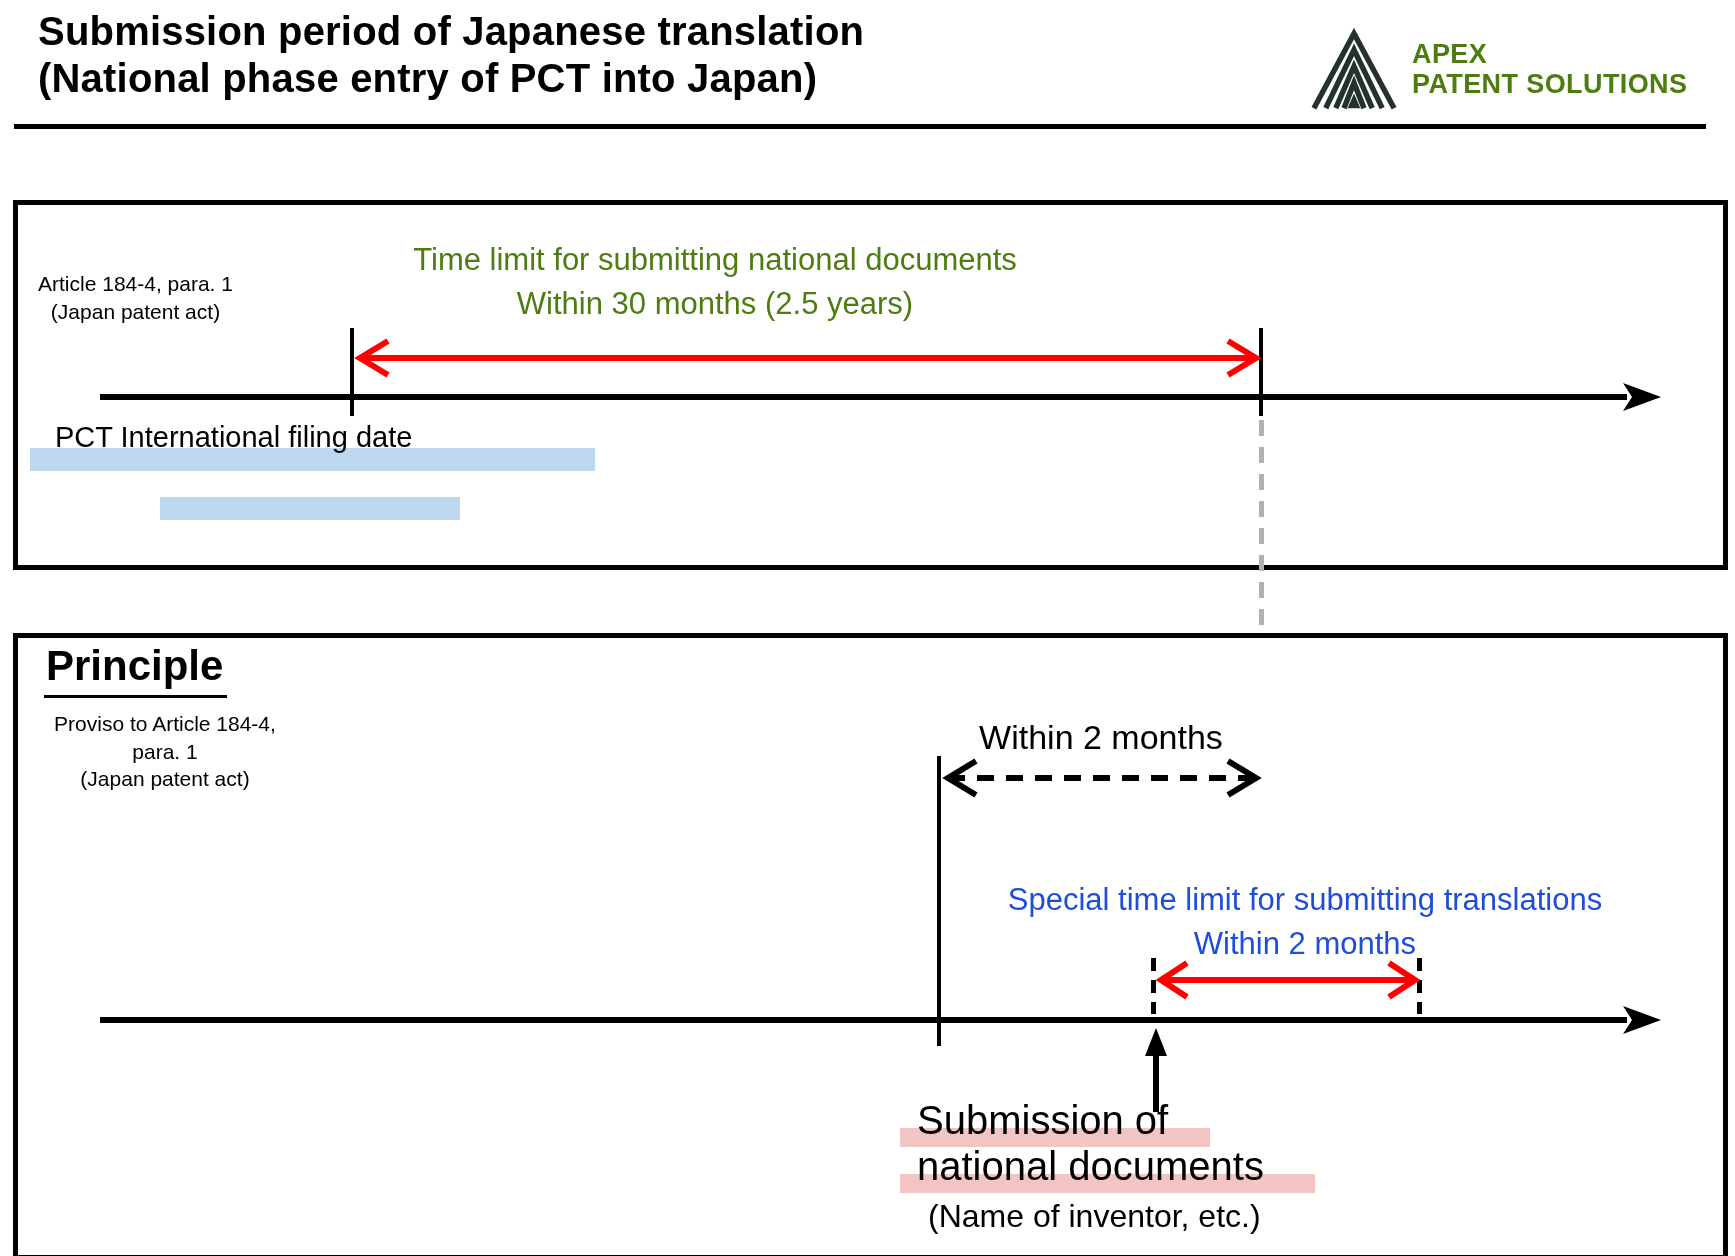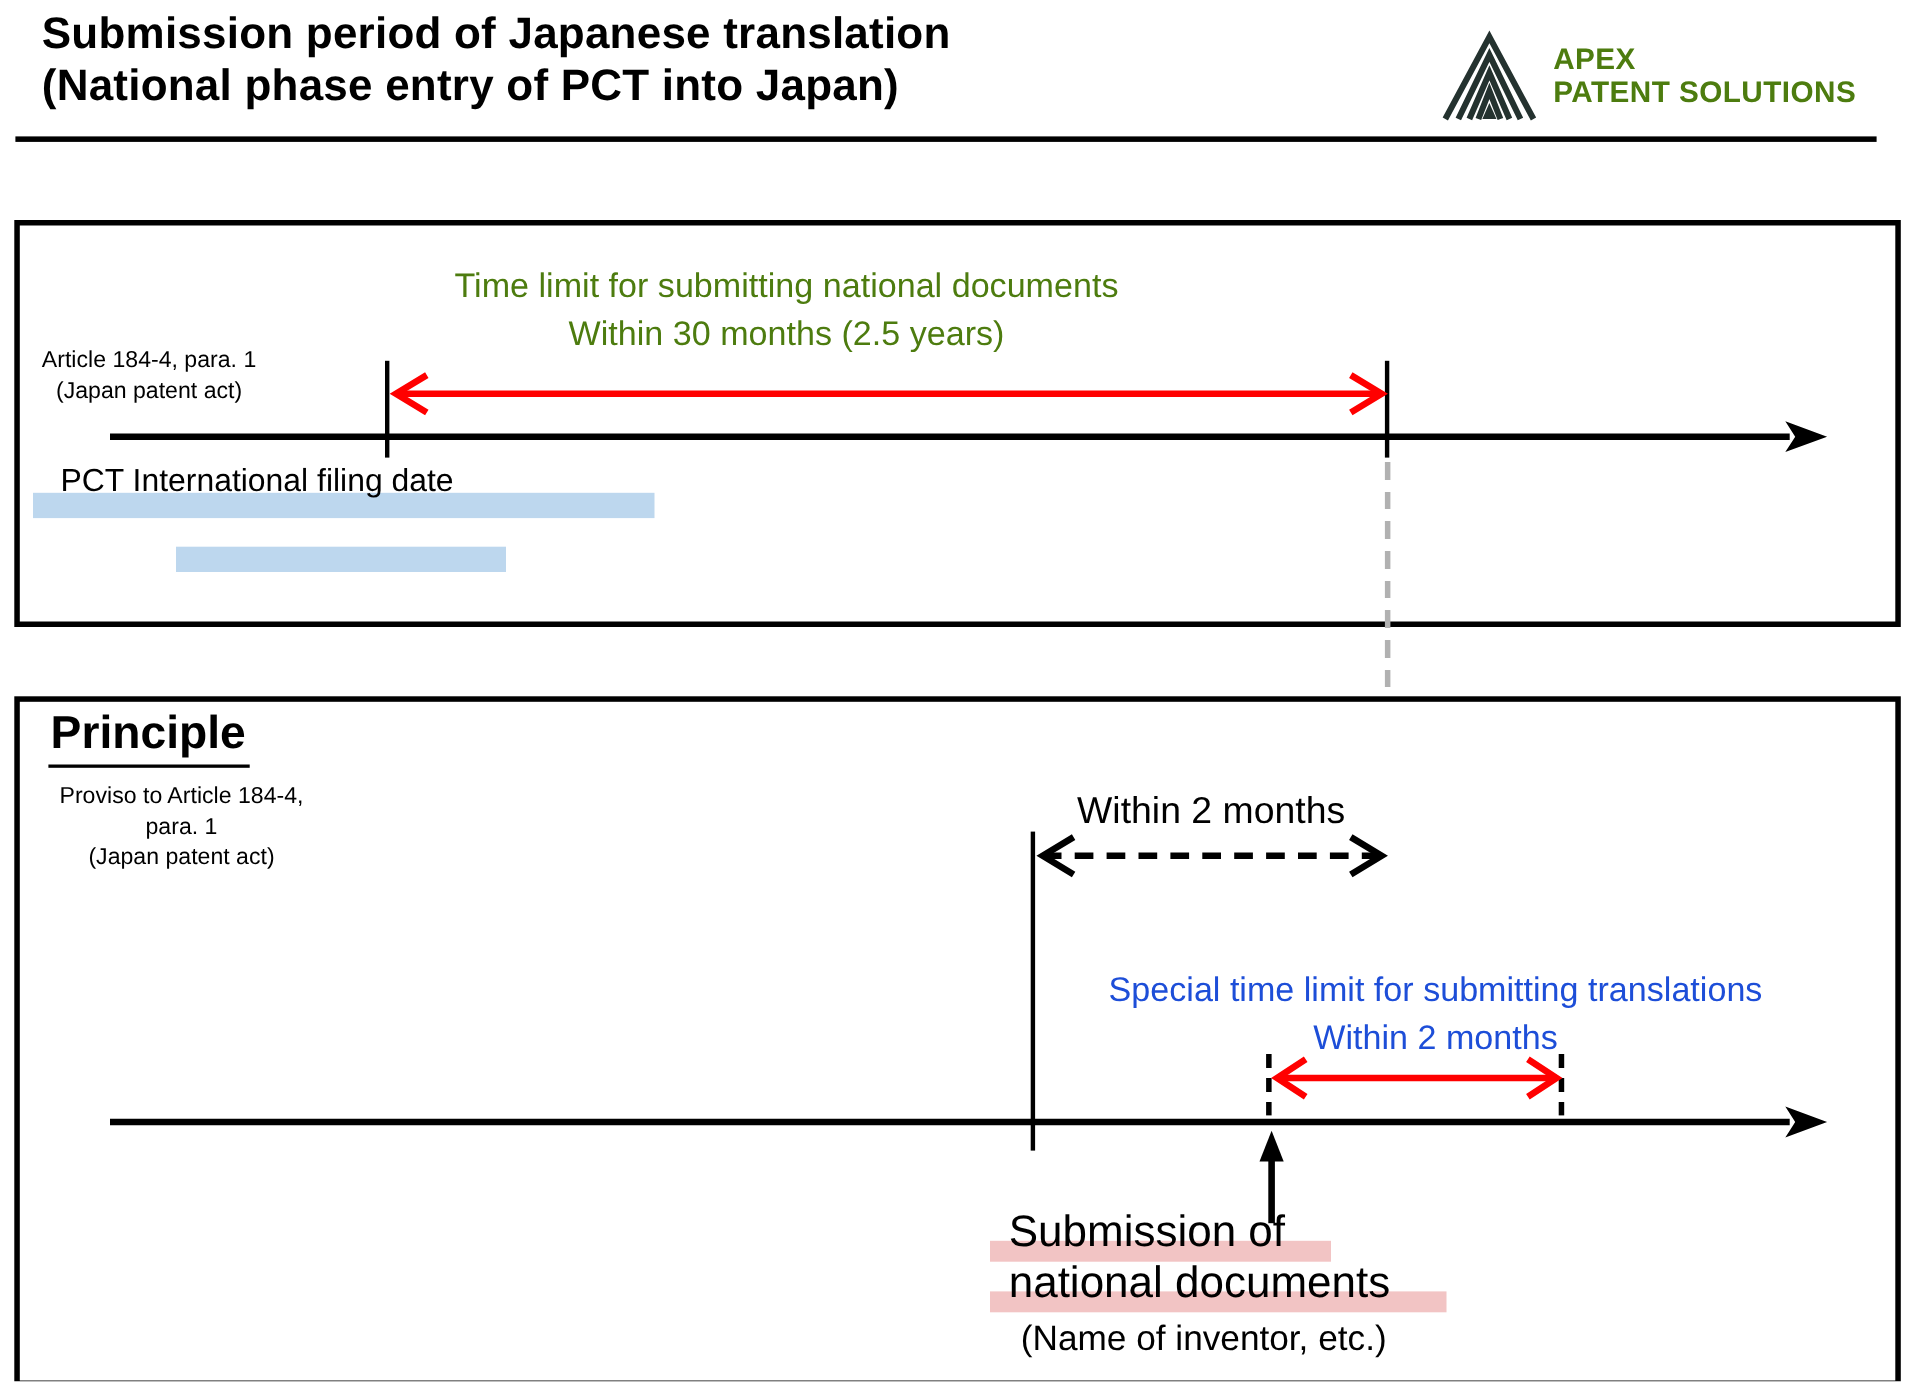--- a/index.html
+++ b/index.html
@@ -57,21 +57,21 @@
       <div>APEX</div>
       <div>PATENT SOLUTIONS</div>
     </div>
   </div>
 
   <div class="abs title-rule"></div>
 
   <div class="abs panel panel-principle"></div>
 
 
-  <div class="abs statute-ref" style="left:28px;top:270px;width:215px;margin-top:44px;">
+  <div class="abs statute-ref" style="left:28px;top:270px;width:215px;">
     <div>Article 184-4, para. 1</div>
     <div>(Japan patent act)</div>
   </div>
 
   <div class="abs red-label" style="left: 385px; top: 238px; width: 660px; color: #4d7c0f;">
     <div>Time limit for submitting national documents</div>
     <div>Within 30 months (2.5 years)</div>
   </div>
 
   <div class="abs tick" style="left:350px;top:328px;height:88px;"></div>

